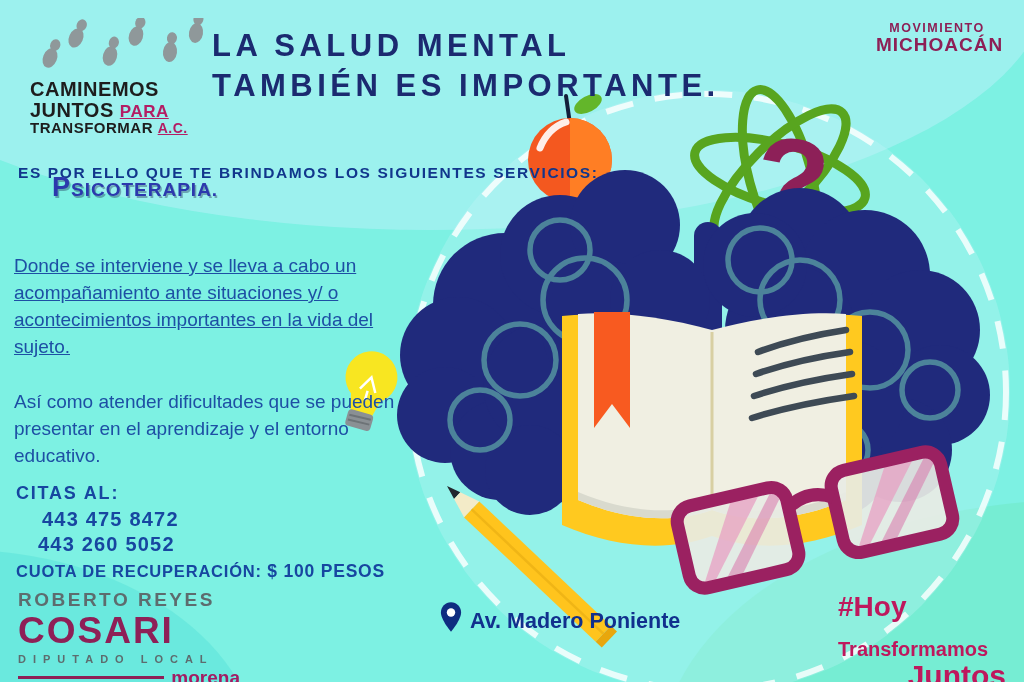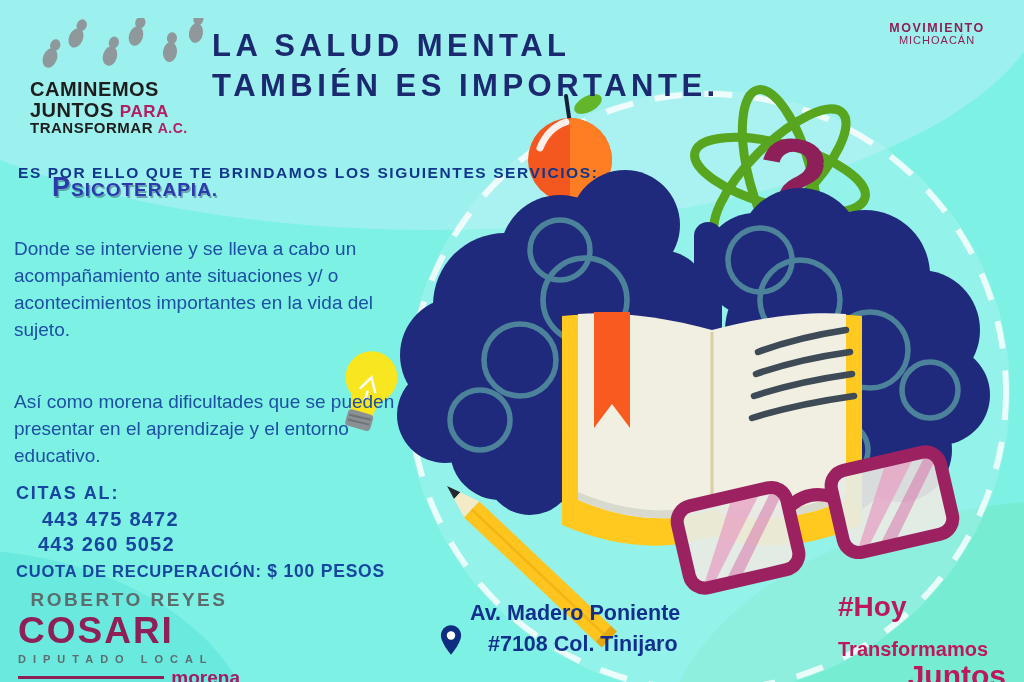--- a/index.html
+++ b/index.html
@@ -9,56 +9,56 @@
     font-family:"Liberation Sans",sans-serif;
   }
   .bg-art{position:absolute;left:0;top:0;z-index:1;}
   .layer{position:absolute;z-index:2;}
 
   
   .org-logo{left:30px;top:18px;width:210px;text-align:left;line-height:1.02;}
   .org-line1{font-size:20px;font-weight:700;color:#1d1d1d;letter-spacing:.5px;}
   .org-line2{font-size:20px;font-weight:800;color:#1d1d1d;letter-spacing:.5px;}
   .org-line3{font-size:15px;font-weight:800;color:#1d1d1d;letter-spacing:.5px;}
-  .magenta-inline{color:#b31d64;}
+  .magenta-inline{color:#b31d64;text-decoration:underline;}
   .org-line2 .magenta-inline{font-size:17px;}
   .org-line3 .magenta-inline{font-size:14px;text-align:center;}
 
   
   .headline{left:212px;top:26px;width:600px;text-align:left;
     font-size:31px;font-weight:800;letter-spacing:4.5px;line-height:1.28;color:#1b2a70;}
 
   
   .r21{right:26px;top:22px;width:122px;text-align:center;color:#8d2056;line-height:1;}
   .r21-top{font-size:12.5px;font-weight:800;letter-spacing:1.5px;}
   .r21-mid{font-size:51px;font-weight:900;letter-spacing:-2px;margin:2px 0 3px 0;}
-  .r21-bottom{font-size:11px;font-weight:400;letter-spacing:1px;}
+  .r21-bottom{font-size:19px;font-weight:700;letter-spacing:1px;}
 
   .intro{left:18px;top:118px;width:600px;font-size:15.5px;font-weight:800;
     letter-spacing:1.6px;color:#11368c;margin-top:46px;}
 
   .services{left:52px;top:160px;width:360px;color:#2c39ad;}
   .service-line{font-size:19px;font-weight:800;letter-spacing:1px;line-height:2.0;
     text-transform:uppercase;white-space:pre;text-shadow:1.5px 1.5px 0 rgba(20,25,70,.35);}
   .service-line::first-letter{font-size:27px;}
 
   .para{left:14px;width:398px;font-size:19px;color:#1d4fa4;line-height:1.43;}
-  .para1{top:235px;}
+  .para1{top:252px;text-decoration:underline;}
   .para2{top:388px;}
 
   .citas-label{left:16px;top:483px;font-size:18px;font-weight:800;letter-spacing:1.8px;color:#1746a0;}
   .phone1{left:42px;top:508px;}
   .phone2{left:38px;top:533px;}
   .phone{font-size:20px;font-weight:800;letter-spacing:1.2px;color:#1746a0;}
   .cuota{left:16px;top:561px;font-size:16.5px;font-weight:800;letter-spacing:.8px;color:#1746a0;}
   .cuota .fee-value{font-size:17.5px;font-weight:800;}
 
   
   .cosari{left:18px;top:590px;width:222px;line-height:1;}
-  .cosari-top{font-size:19px;font-weight:700;letter-spacing:2.5px;color:#5d6c6e;text-align:center;}
+  .cosari-top{font-size:19px;font-weight:700;letter-spacing:2.5px;color:#5d6c6e;}
   .cosari-main{font-size:37px;font-weight:900;letter-spacing:2px;color:#8e2057;margin-top:3px;}
   .cosari-title{font-size:11px;font-weight:700;letter-spacing:7px;color:#5d6c6e;margin-top:5px;}
   .cosari-party-row{display:flex;align-items:center;margin-top:3px;}
   .party-line{flex:1;height:3px;background:#8e2057;margin-right:7px;}
   .cosari-party{font-size:19px;font-weight:800;color:#a31c63;}
 
   
   .address{left:440px;top:598px;display:flex;align-items:flex-end;}
   .pin-wrap{margin-top:3px;margin-right:8px;}
   .addr-lines{color:#11308d;font-weight:800;font-size:21.5px;line-height:1.45;}
@@ -247,21 +247,21 @@
     <div class="r21-bottom">MICHOACÁN</div>
   </div>
 
   <div class="layer intro">ES POR ELLO QUE TE BRINDAMOS LOS SIGUIENTES SERVICIOS:</div>
 
   <div class="layer services">
     <div class="service-line">Psicoterapia.</div>
   </div>
 
   <div class="layer para para1">Donde se interviene y se lleva a cabo un acompañamiento ante situaciones y/ o acontecimientos importantes en la vida del sujeto.</div>
-  <div class="layer para para2">Así como morena dificultades que se pueden presentar en el aprendizaje y el entorno educativo.</div>
+  <div class="layer para para2">Así como atender dificultades que se pueden presentar en el aprendizaje y el entorno educativo.</div>
 
   <div class="layer citas-label">CITAS AL:</div>
   <div class="layer phone phone1">443 475 8472</div>
   <div class="layer phone phone2">443 260 5052</div>
   <div class="layer cuota">
     <span>CUOTA DE RECUPERACIÓN: </span><span class="fee-value">$ 100 PESOS</span>
   </div>
 
   <div class="layer cosari">
     <div class="cosari-top">ROBERTO REYES</div>
@@ -275,21 +275,20 @@
 
   <div class="layer address">
     <span class="pin-wrap">
       <svg width="22" height="32" viewBox="0 0 24 34">
         <path d="M12 1 C5.9 1 1 5.9 1 12 c0 8 11 21 11 21 s11 -13 11 -21 C23 5.9 18.1 1 12 1 Z" fill="#0e2d80"></path>
         <circle cx="12" cy="12" r="4.6" fill="#ffffff"></circle>
       </svg>
     </span>
     <div class="addr-lines">
       <div>Av. Madero Poniente</div>
-      <div class="addr-line2">#7108 Col. Tinijaro</div>
     </div>
   </div>
 
   <div class="layer hashtag">
     <div class="ht1">#Hoy</div>
     <div class="ht2">Transformamos</div>
     <div class="ht3">Juntos</div>
   </div>
 
 </div>

